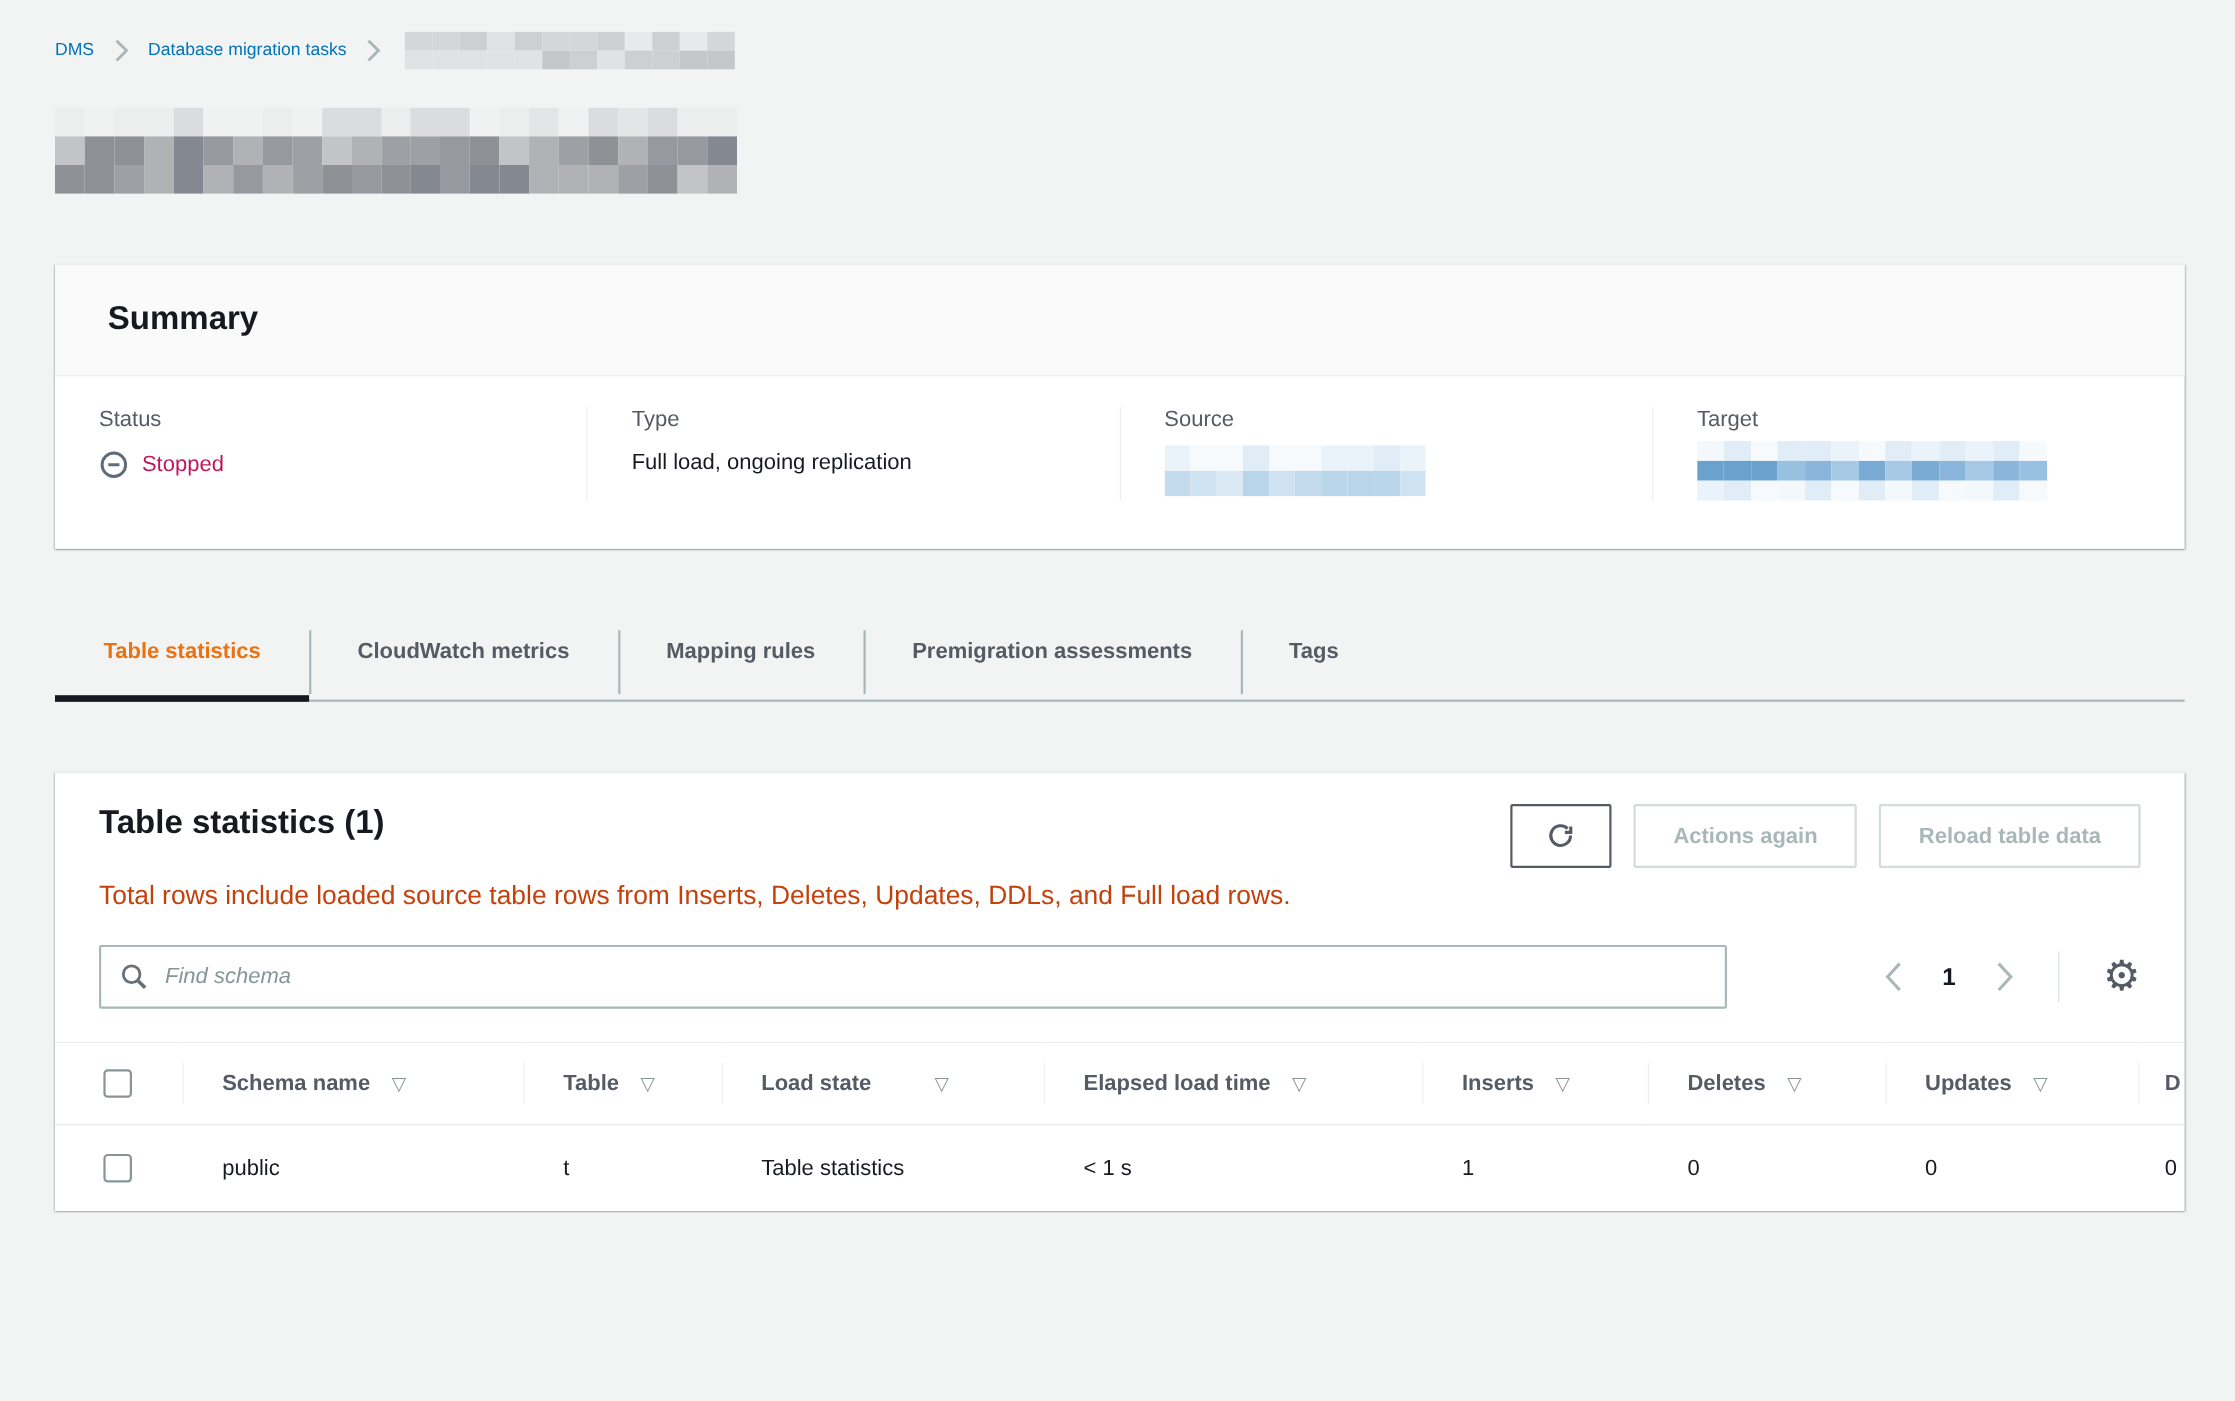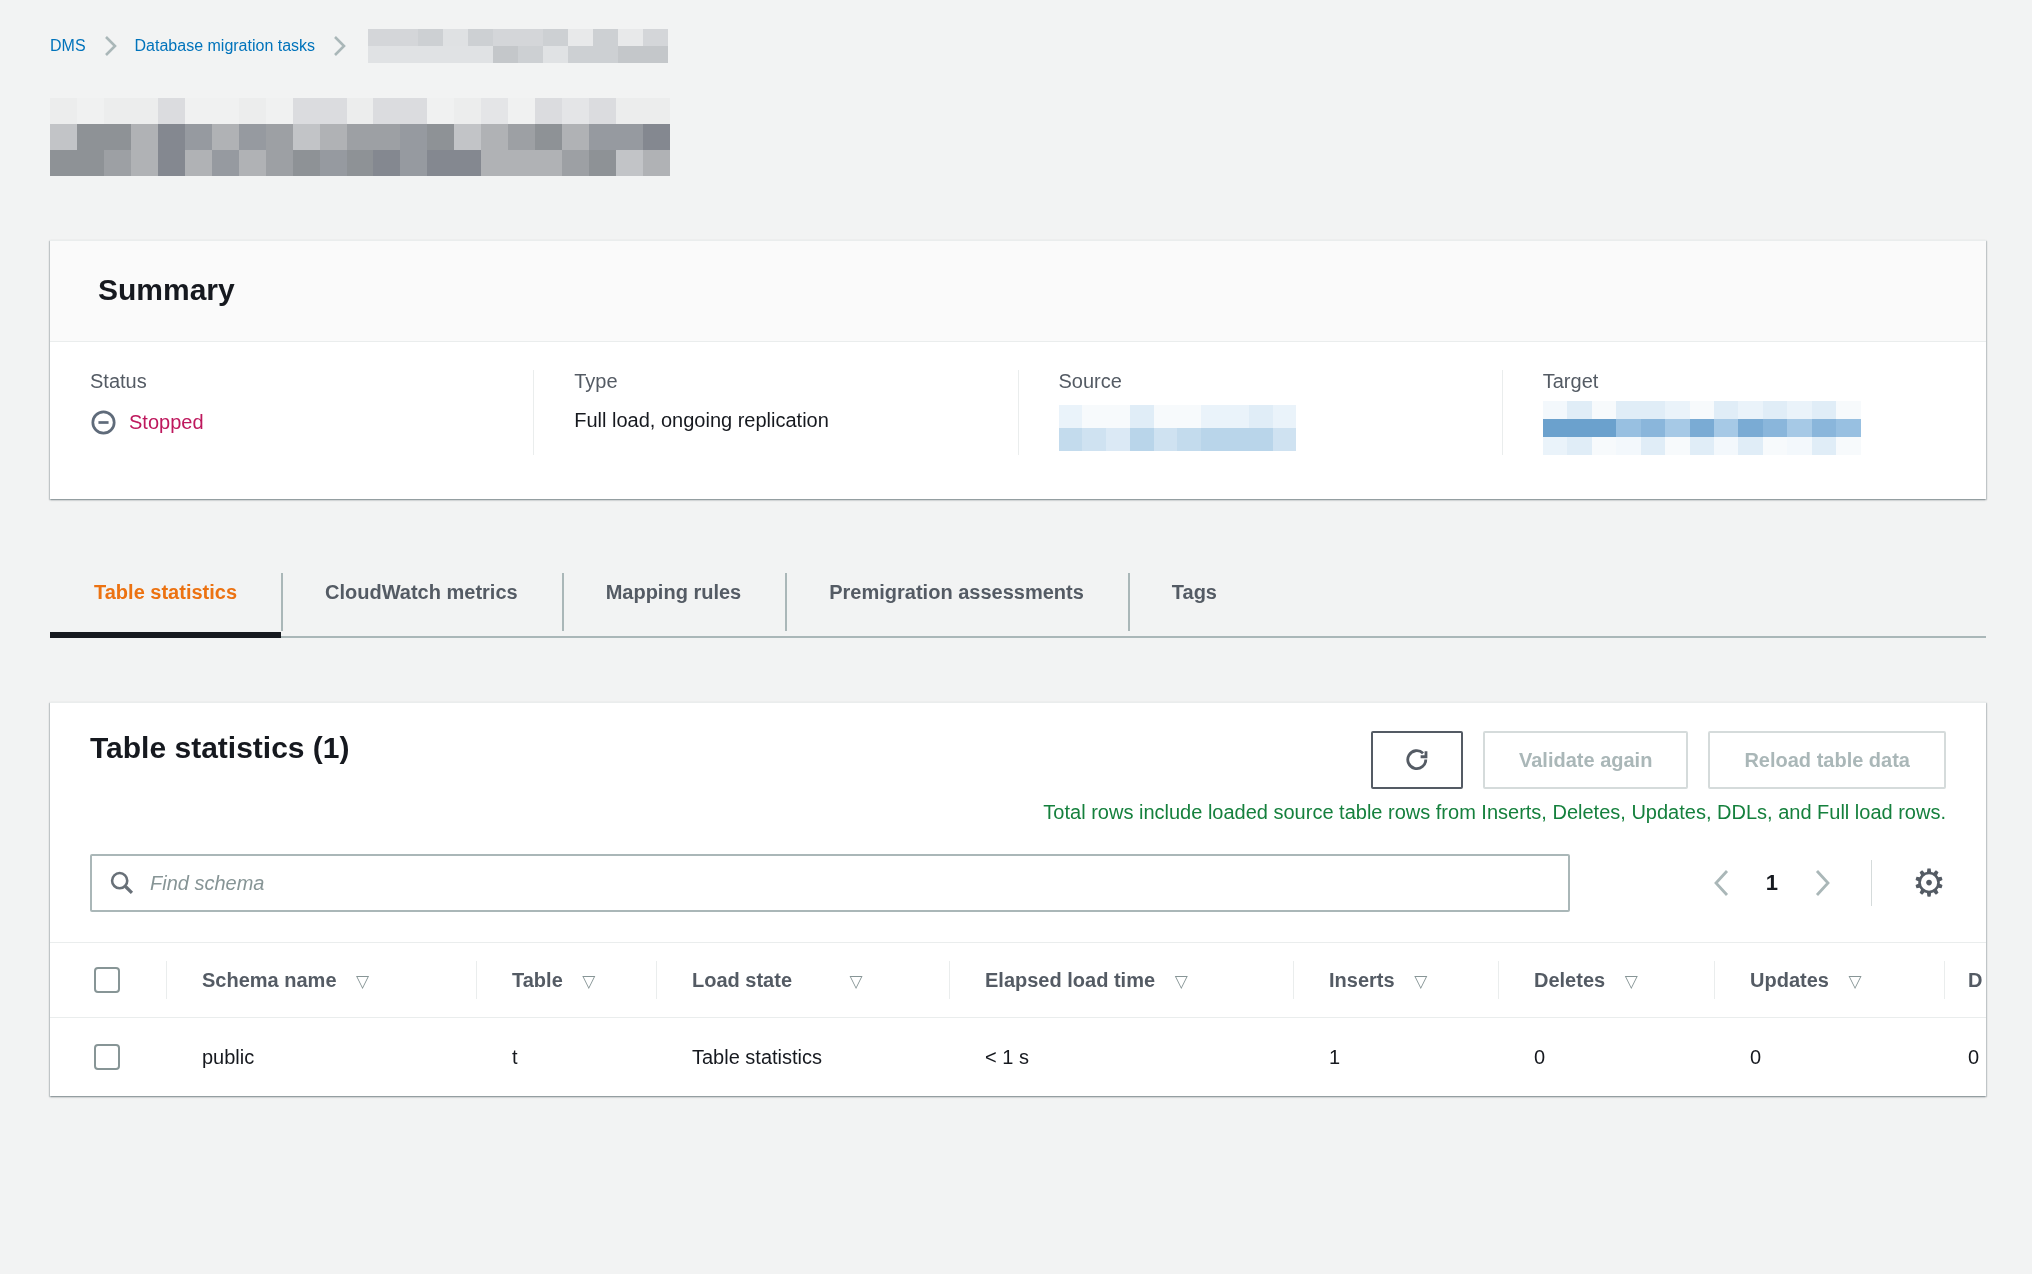--- a/index.html
+++ b/index.html
@@ -57,21 +57,21 @@
   .tabs { display:flex; margin-top:70px; border-bottom:2px solid #aab7b8; }
   .tab { position:relative; padding:12px 44px 32px; font-size:20px; font-weight:700; color:#545b64; cursor:pointer; white-space:nowrap; }
   .tab + .tab::before { content:""; position:absolute; left:0; top:4px; height:58px; width:2px; background:#aab7b8; }
   .tab.active { color:#ec7211; }
   .tab.active::after { content:""; position:absolute; left:0; right:0; bottom:-2px; height:6px; background:#16191f; }
 
   
   .table-card { overflow:hidden; padding-bottom:0; }
   .table-top { padding:28px 40px 0; }
   .title-row { display:flex; justify-content:space-between; align-items:flex-start; }
-  .desc { margin-top:12px; font-size:20px; color:#15803d;text-align:right; }
+  .desc { margin-top:12px; font-size:24px; color:#c2410c; }
   .filter-row { margin-top:30px; display:flex; align-items:center; }
   .search-box { position:relative; width:1480px; }
   .search-box input {
     width:100%; height:58px; border:2px solid #aab7b8; border-radius:2px;
     font-size:20px; padding:0 20px 0 58px; color:#16191f; outline:none;
     font-family:inherit; background:#fff;
   }
   .search-box input::placeholder { font-style:italic; color:#879596; }
   .search-icon { position:absolute; left:18px; top:15px; }
   .pager { margin-left:auto; display:flex; align-items:center; gap:36px; }
@@ -319,21 +319,21 @@
       <div class="title-row">
         <h2>Table statistics (1)</h2>
         <div class="header-actions">
           <button class="btn icon-only">
             <svg width="28" height="28" viewBox="0 0 24 24">
               <path d="M19.5 11.6 A 7.7 7.7 0 1 1 17.2 6.2" fill="none" stroke="#545b64" stroke-width="2.4"></path>
               <polyline points="19.7,4.6 19.7,9.2 15.1,9.2" fill="none" stroke="#545b64" stroke-width="2.4"></polyline>
             </svg>
           </button>
           <button class="btn disabled">
-            <span>Validate again</span>
+            <span>Actions again</span>
           </button>
           <button class="btn disabled">
             <span>Reload table data</span>
           </button>
         </div>
       </div>
       <div class="desc">Total rows include loaded source table rows from Inserts, Deletes, Updates, DDLs, and Full load rows.</div>
 
       <div class="filter-row">
         <div class="search-box">

